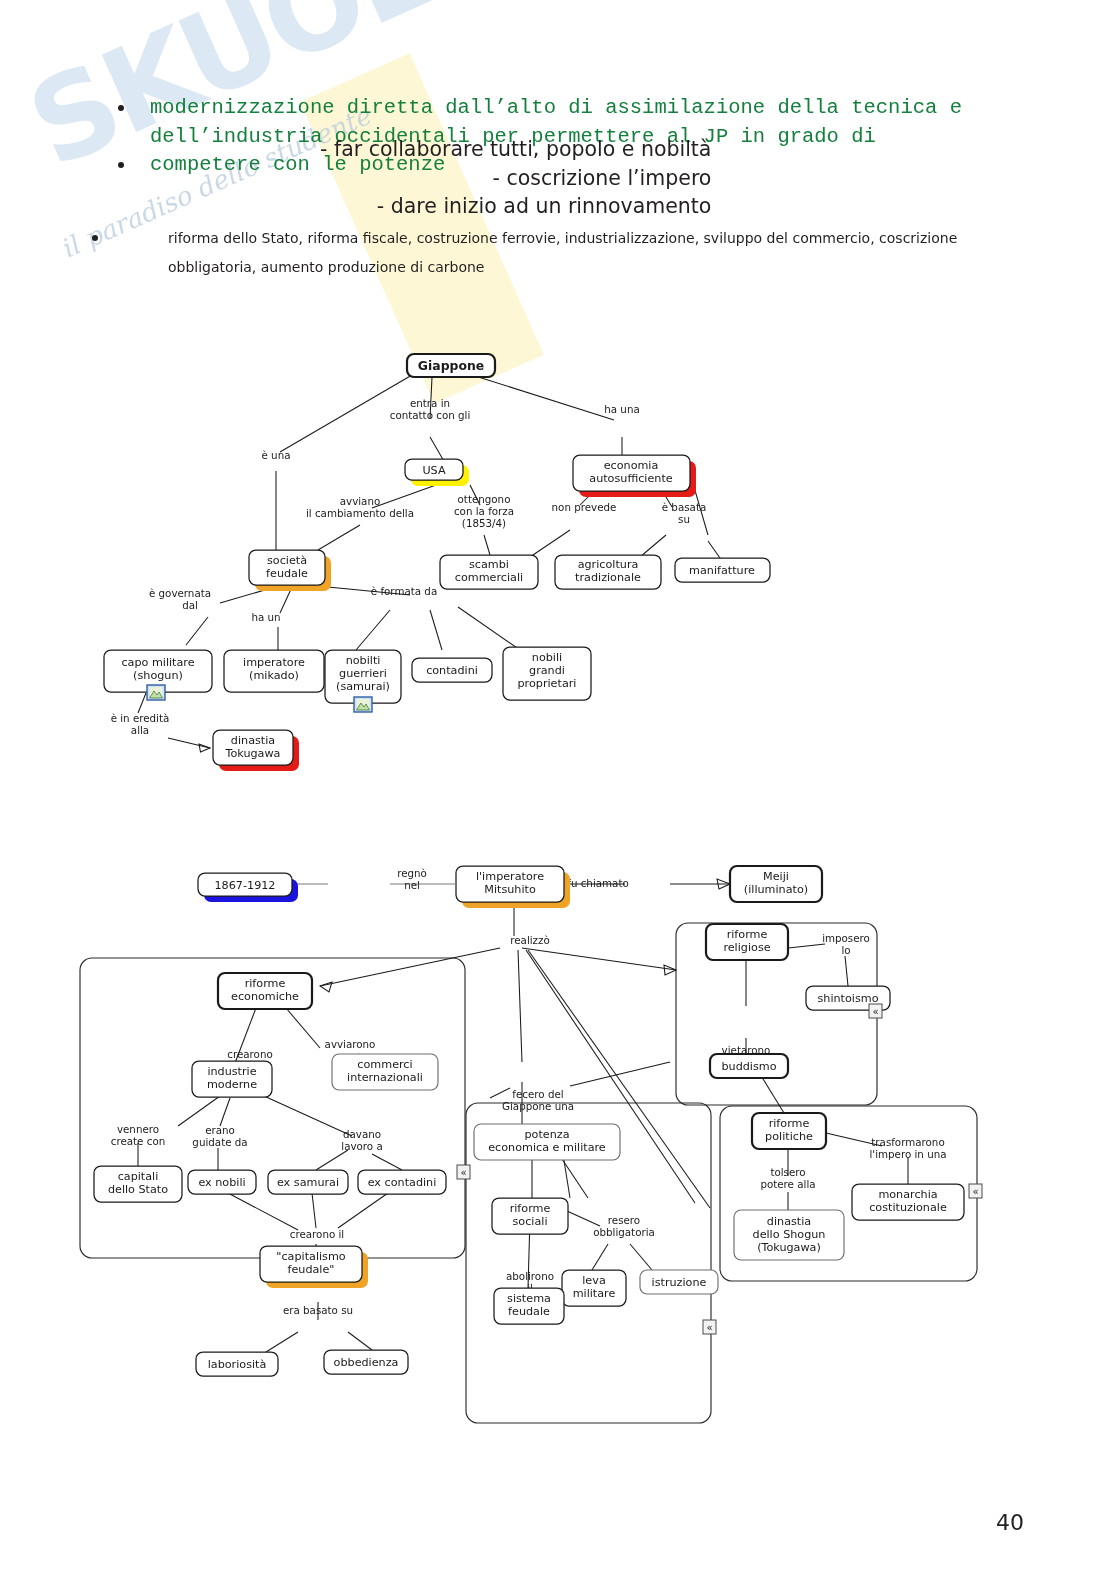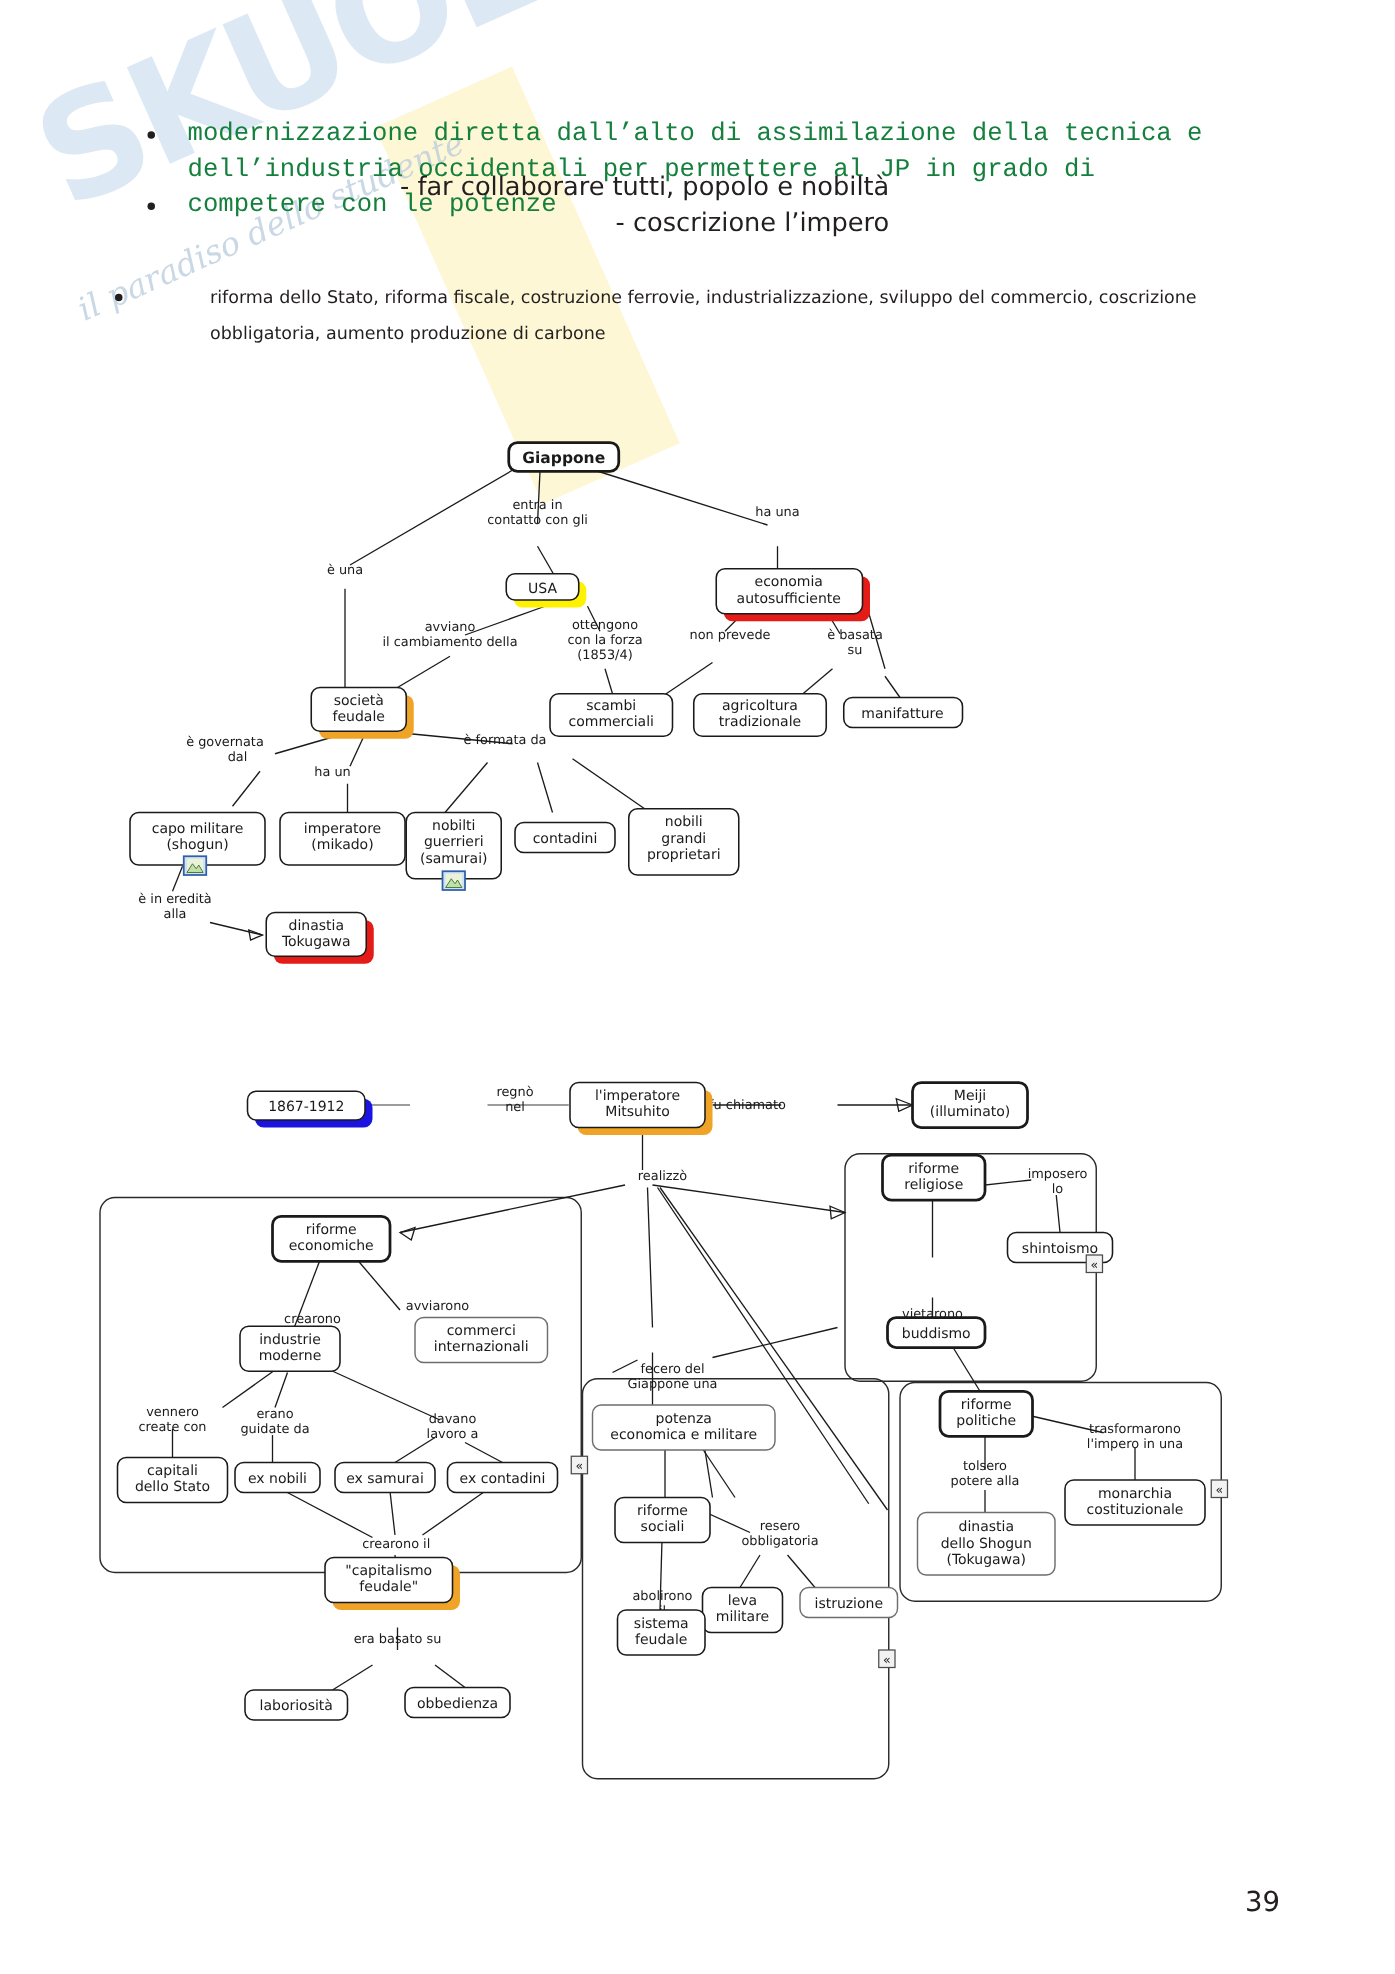--- a/index.html
+++ b/index.html
@@ -101,20 +101,21 @@
       <span>modernizzazione diretta dall’alto di assimilazione della tecnica e dell’industria occidentali per permettere al JP in grado di competere con le potenze</span>
     </li>
     <li class="li1" style="position:absolute;left:0;top:107px;">
       <span class="bullet-dot" style="left:-32px;top:11px;"></span>
     </li>
   </ul>
 
   <div class="sublines" style="position:absolute;left:152px;top:135px;">
     <div class="subline">- far collaborare tutti, popolo e nobiltà</div>
     <div class="subline">- coscrizione l’impero</div>
+    <div class="subline">- dare inizio ad un rinnovamento</div>
   </div>
 
   <div style="position:absolute;left:168px;top:224px;width:800px;font-size:14px;line-height:28.5px;color:#231f20;">
     <span class="bullet-dot" style="left:-76px;top:11px;"></span>
     <span>riforma dello Stato, riforma fiscale, costruzione ferrovie, industrializzazione, sviluppo del commercio, coscrizione obbligatoria, aumento produzione di carbone</span>
   </div>
 </div>
 
 <svg class="cmap" style="left:60px;top:345px;" width="740" height="450" viewBox="0 0 740 450">
 
@@ -503,13 +504,13 @@
   <g class="collapse">
     <rect x="387" y="307" width="13" height="14"></rect>
       <text x="393.5" y="318">«</text>
   </g>
   <g class="collapse">
     <rect x="633" y="462" width="13" height="14"></rect>
       <text x="639.5" y="473">«</text>
   </g>
 </svg>
 
-<div id="pageno">39</div>
+<div id="pageno">40</div>
 
 </body></html>

